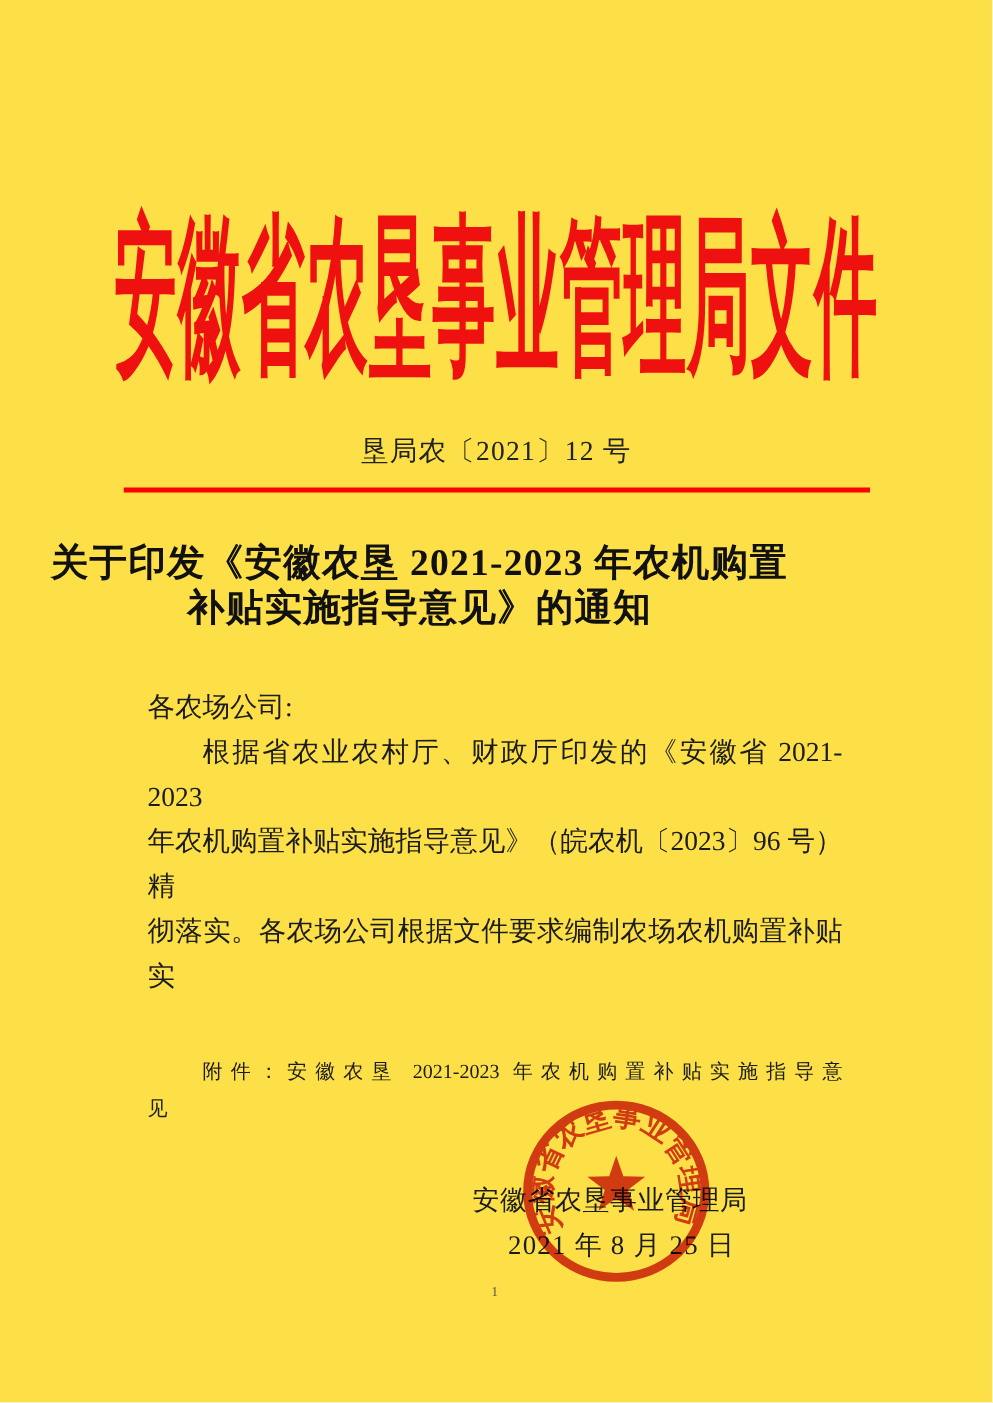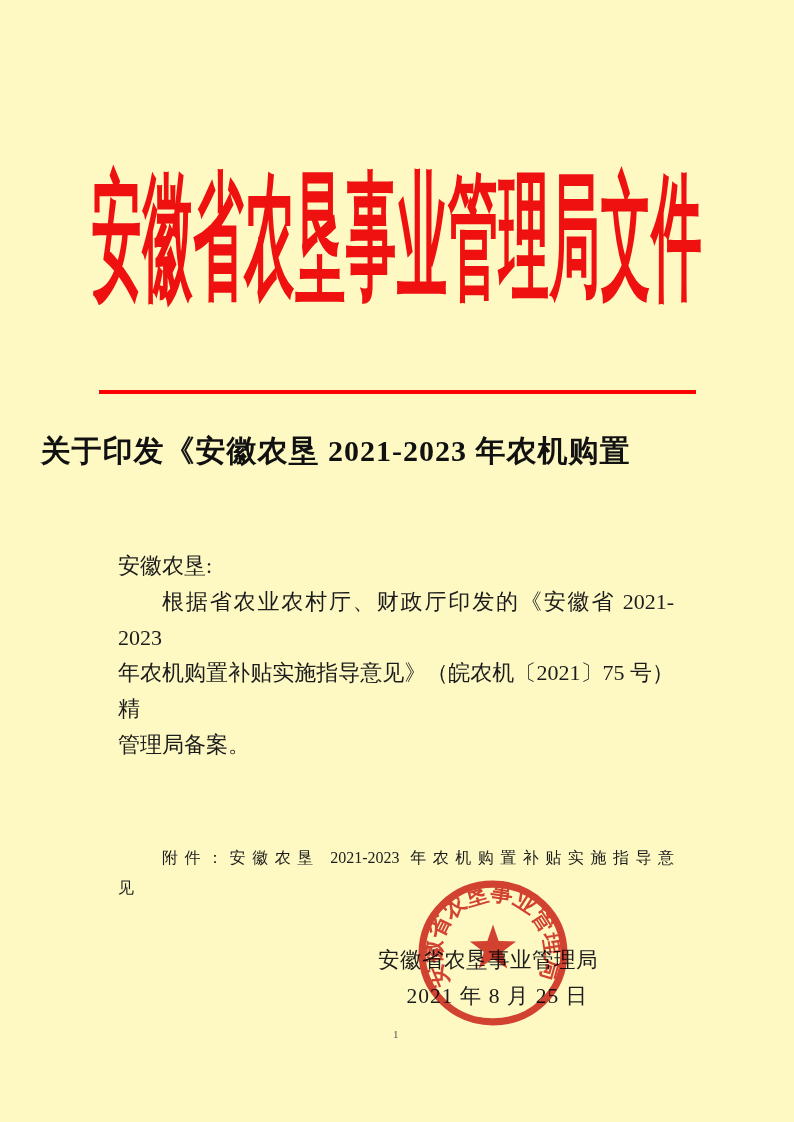--- a/index.html
+++ b/index.html
@@ -4,21 +4,21 @@
 <style>
   html, body {
     margin: 0;
     padding: 0;
     background: #ffffff;
   }
   .page {
     position: relative;
     width: 794px;
     height: 1122px;
-    background: #fef9c3;
+    background: #fde047;
     overflow: hidden;
     font-family: "Liberation Serif", "DejaVu Serif", serif;
     color: #1c1c1c;
   }
   
   .header-title {
     position: absolute;
     top: 163px;
     left: 0;
     width: 794px;
@@ -146,32 +146,34 @@
 </style>
 </head>
 <body>
 
 <div class="page">
 
   <div class="header-title">
     <span class="header-inner">安徽省农垦事业管理局文件</span>
   </div>
 
+  <div class="doc-number">垦局农〔2021〕12 号</div>
 
   <div class="red-line"></div>
 
   <div class="doc-title">
     <div>关于印发《安徽农垦 2021-2023 年农机购置</div>
+    <div>补贴实施指导意见》的通知</div>
   </div>
 
   <div class="body-block">
-    <div>安徽农垦:</div>
+    <div>各农场公司:</div>
     <div class="jline indent">根据省农业农村厅、财政厅印发的《安徽省 2021-2023</div>
-    <div class="jline">年农机购置补贴实施指导意见》（皖农机〔2021〕75 号）精</div>
-    <div>管理局备案。</div>
+    <div class="jline">年农机购置补贴实施指导意见》（皖农机〔2023〕96 号）精</div>
+    <div class="jline">彻落实。各农场公司根据文件要求编制农场农机购置补贴实</div>
   </div>
 
   <div class="attachment-block">
     <div class="jline indent">附件：安徽农垦 2021-2023 年农机购置补贴实施指导意</div>
     <div>见</div>
   </div>
 
   <div class="signature-block">
     <div class="sig-org">安徽省农垦事业管理局</div>
     <div class="sig-date">2021 年 8 月 25 日</div>

